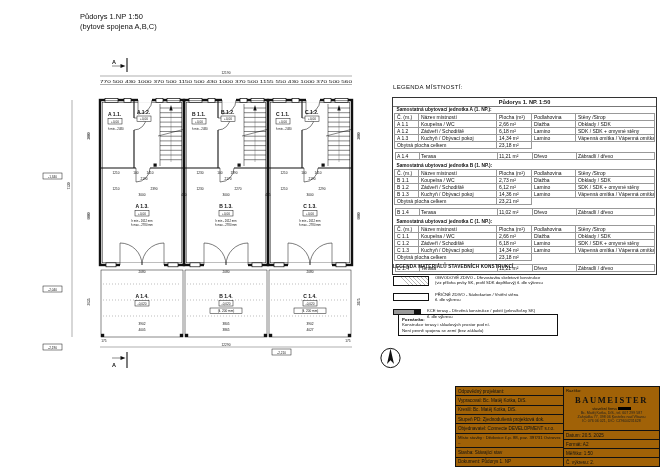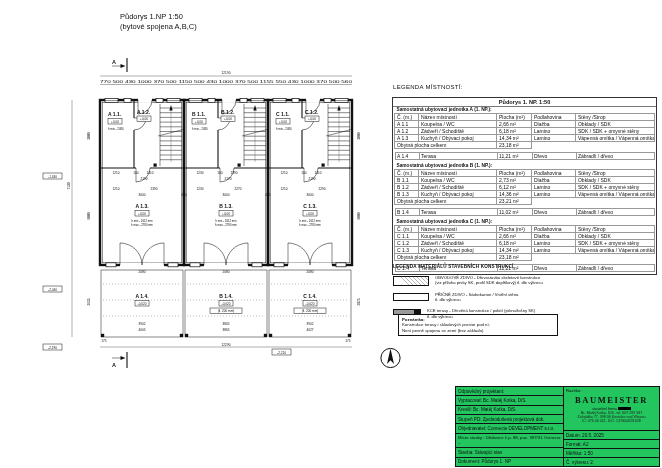--- a/index.html
+++ b/index.html
@@ -1,20 +1,20 @@
 <!DOCTYPE html>
 <html><head>
 <meta charset="utf-8">
 <style>
   html,body{margin:0;padding:0;background:#fff;}
   .sheet{position:relative;width:662px;height:468px;background:#ffffff;overflow:hidden;
          font-family:"Liberation Sans","DejaVu Sans",sans-serif;color:#111;}
   .abs{position:absolute;}
   
-  .dwg-title{left:80px;top:12px;font-size:7.5px;line-height:9.5px;margin-left:40px;}
+  .dwg-title{left:80px;top:12px;font-size:7.5px;line-height:9.5px;}
   
   .wallH{fill:none;stroke:#111;stroke-width:2.4;}
   .wall{stroke:#111;stroke-width:1.1;}
   .thin{stroke:#111;stroke-width:0.5;fill:none;}
   .vthin{stroke:#444;stroke-width:0.35;fill:none;}
   .gap{fill:#fff;stroke:none;}
   .arc{fill:none;stroke:#111;stroke-width:0.55;}
   .win{fill:#fff;stroke:#111;stroke-width:0.7;}
   .dimline{stroke:#333;stroke-width:0.4;}
   .dim{font-size:3.2px;fill:#111;}
@@ -45,21 +45,21 @@
        repeating-linear-gradient(45deg,#fff 0 2.2px,#bbb 2.2px 2.8px);}
   .sw2{width:34px;height:6px;border:0.8px solid #111;background:#fff;}
   .sw3{width:26px;height:4px;border:0.8px solid #111;
        background:linear-gradient(90deg,#9a9a9a 0 78%,#111 78% 100%);}
   
   .note-box{left:398px;top:314px;width:152px;border:0.9px solid #111;padding:2px 3px;
             font-size:4.3px;line-height:5.4px;}
   .note-box b{font-size:4.3px;}
   
   .tblock{left:455px;top:386px;width:203px;height:79px;border:1.2px solid #111;display:flex;
-          font-size:4.6px;background:#22c55e;}
+          font-size:4.6px;background:#a16207;}
   .tb-left{width:107px;border-right:0.8px solid #111;display:flex;flex-direction:column;}
   .tb-right{flex:1;display:flex;flex-direction:column;}
   .tb-row{border-bottom:0.8px solid #111;padding:0 2px;display:flex;align-items:center;
           height:9.2px;white-space:nowrap;overflow:hidden;}
   .tb-row.last{border-bottom:none;}
   .tb-misto{border-bottom:0.8px solid #111;padding:1px 2px;height:13px;font-size:4.3px;line-height:5.6px;
             overflow:hidden;}
   .stamp{border-bottom:0.8px solid #111;height:45px;position:relative;text-align:center;}
   .stamp-label{position:absolute;left:2px;top:1px;font-size:4.2px;}
   .stamp-name{margin-top:8px;font-family:"Liberation Serif","DejaVu Serif",serif;

